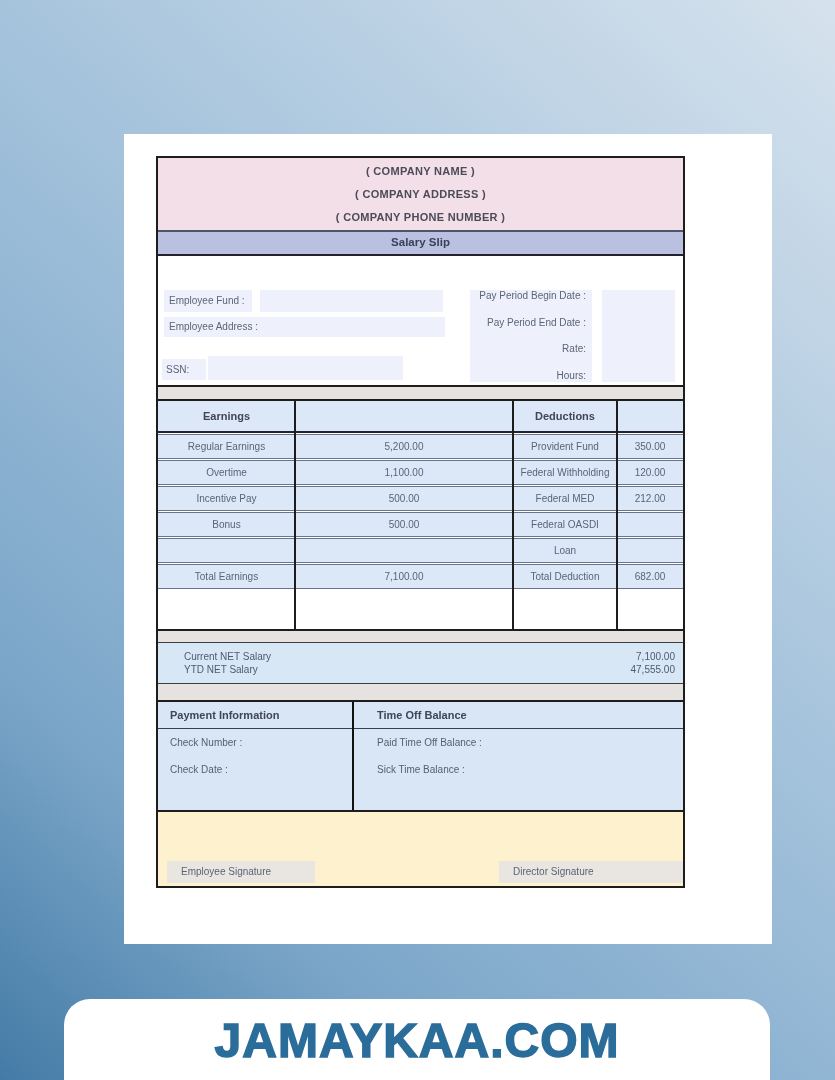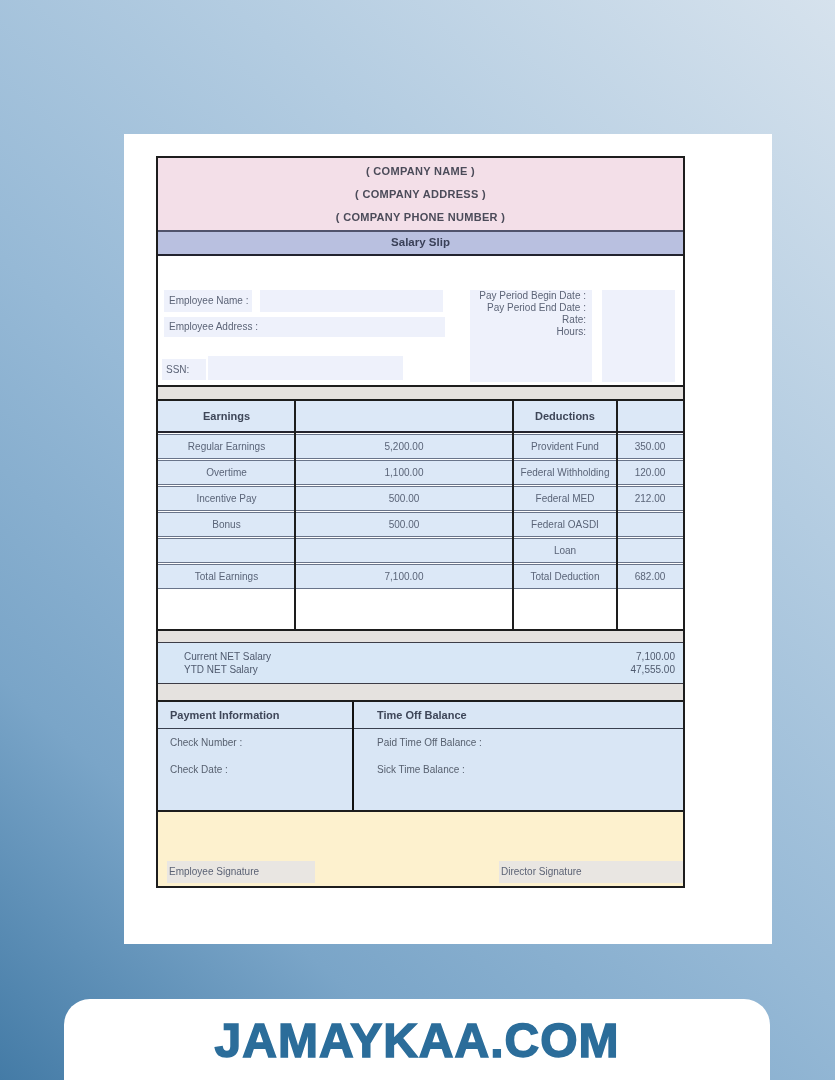--- a/index.html
+++ b/index.html
@@ -38,21 +38,21 @@
     height: 26px; background: #b9c0e0;
     border-top: 2px solid #50536c; border-bottom: 2px solid #23232f;
     text-align: center; font-size: 11.5px; font-weight: bold; color: #3a4058;
     line-height: 21px;
   }
 
   .employee-section { height: 129px; background: #ffffff; position: relative; }
   .field-box { position: absolute; background: #eef1fb; }
   .field-label { font-size: 10px; color: #5c6477; line-height: 22px; white-space: nowrap; }
   .right-labels {
-    display: flex; flex-direction: column; justify-content: flex-start;
+    display: flex; flex-direction: column; justify-content: space-between;
     align-items: flex-end; padding-right: 6px;
   }
   .right-labels .field-label { line-height: 12px; }
 
   .band { background: #e5e2df; }
   .band.g1 { height: 14px; border-top: 2px solid #1d1d1d; }
   .band.g2 { height: 13px; border-top: 2px solid #1d1d1d; }
   .band.g3 { height: 18px; border-bottom: 2px solid #1d1d1d; }
 
   .earnings-table { height: 230px; background: #ffffff; border-top: 2px solid #1d1d1d; position: relative; }
@@ -88,21 +88,21 @@
   .pay-vline { position: absolute; left: 194px; top: 0; bottom: 0; width: 2px; background: #111; z-index: 3; }
   .pay-row { display: grid; grid-template-columns: 194px 1fr; height: 27px; align-items: center; }
   .pay-row.header { font-weight: bold; font-size: 11px; color: #3e4658; border-bottom: 1px solid #39404f; }
   .pay-row .left-cell { padding-left: 12px; }
   .pay-row .right-cell { padding-left: 25px; }
   .pay-row.body { font-size: 10px; color: #57606f; }
 
   .signature-section { height: 76px; background: #fdf1ce; border-top: 2px solid #1d1d1d; position: relative; }
   .sig-box {
     position: absolute; top: 49px; height: 22px; background: #e9e6e2;
-    font-size: 10px; color: #5c6375; line-height: 22px; padding-left: 2px;
+    font-size: 10px; color: #5c6375; line-height: 22px; padding-left: 14px;
   }
   .sig-box.left { left: 9px; width: 148px; }
   .sig-box.right { left: 341px; width: 184px; }
 
   
   .brand-banner {
     position: absolute; left: 64px; top: 999px; width: 706px; height: 120px;
     background: #ffffff; border-radius: 26px; text-align: center;
   }
   .brand-text {
@@ -118,21 +118,21 @@
 
     <div class="company-header">
       <div>( COMPANY NAME )</div>
       <div>( COMPANY ADDRESS )</div>
       <div>( COMPANY PHONE NUMBER )</div>
     </div>
 
     <div class="title-band">Salary Slip</div>
 
     <div class="employee-section">
-      <div class="field-box field-label" style="left:6px; top:34px; width:88px; height:22px; padding-left:5px;">Employee Name :</div>
+      <div class="field-box field-label" style="left:6px; top:34px; width:88px; height:22px; padding-left:5px;">Employee Fund :</div>
       <div class="field-box" style="left:102px; top:34px; width:183px; height:22px;"></div>
 
       <div class="field-box field-label" style="left:6px; top:61px; width:99px; height:20px; padding-left:5px; line-height:20px;">Employee Address :</div>
       <div class="field-box" style="left:105px; top:61px; width:182px; height:20px;"></div>
 
       <div class="field-box field-label" style="left:4px; top:103px; width:44px; height:21px; padding-left:4px; line-height:21px;">SSN:</div>
       <div class="field-box" style="left:50px; top:100px; width:195px; height:24px;"></div>
 
       <div class="field-box right-labels" style="left:312px; top:34px; width:122px; height:92px;">
         <span class="field-label">Pay Period Begin Date :</span>

